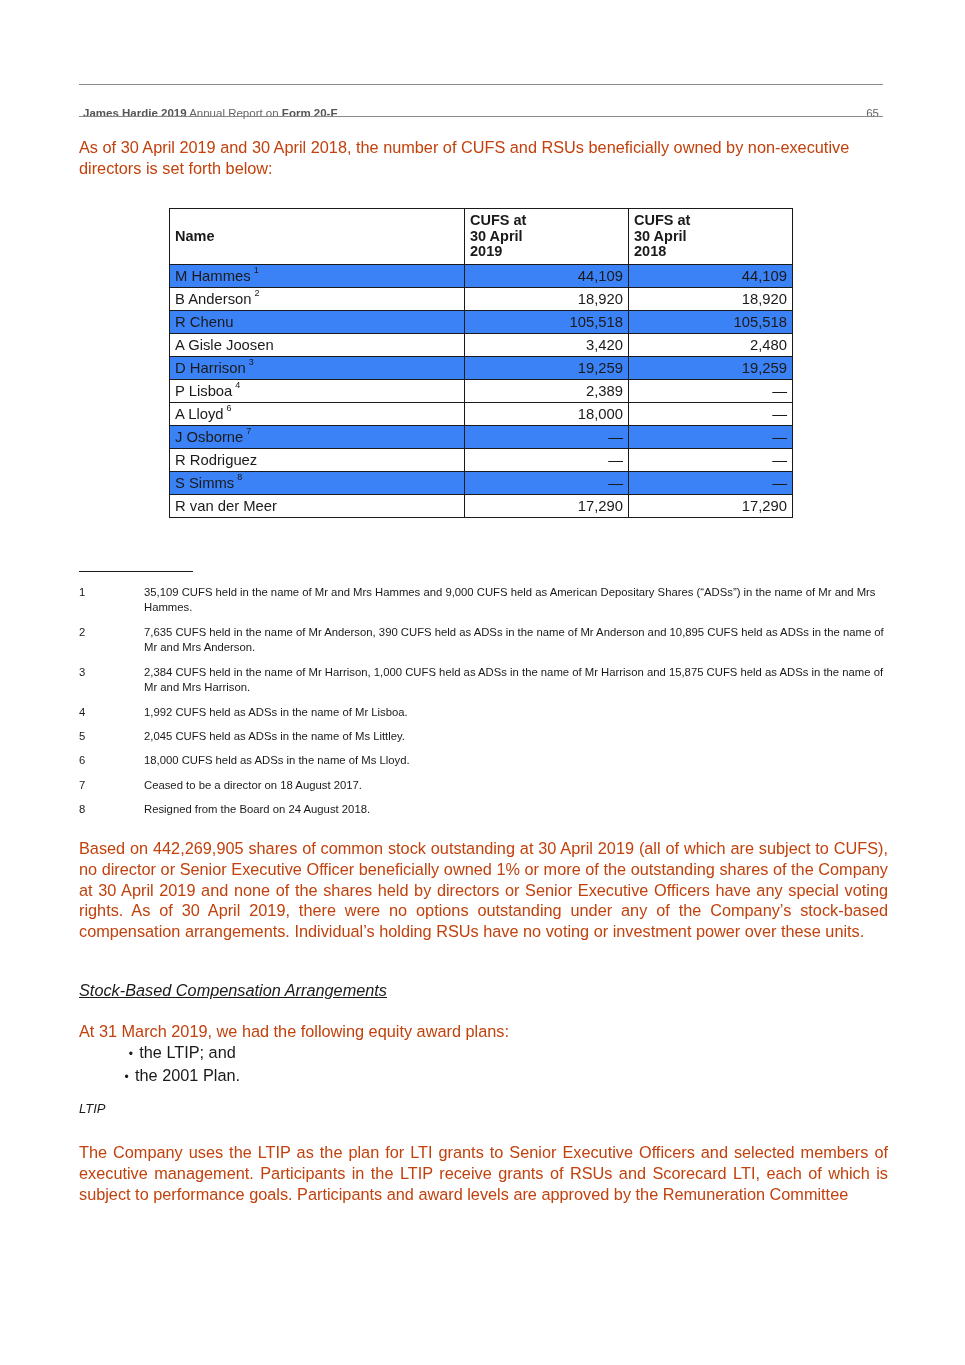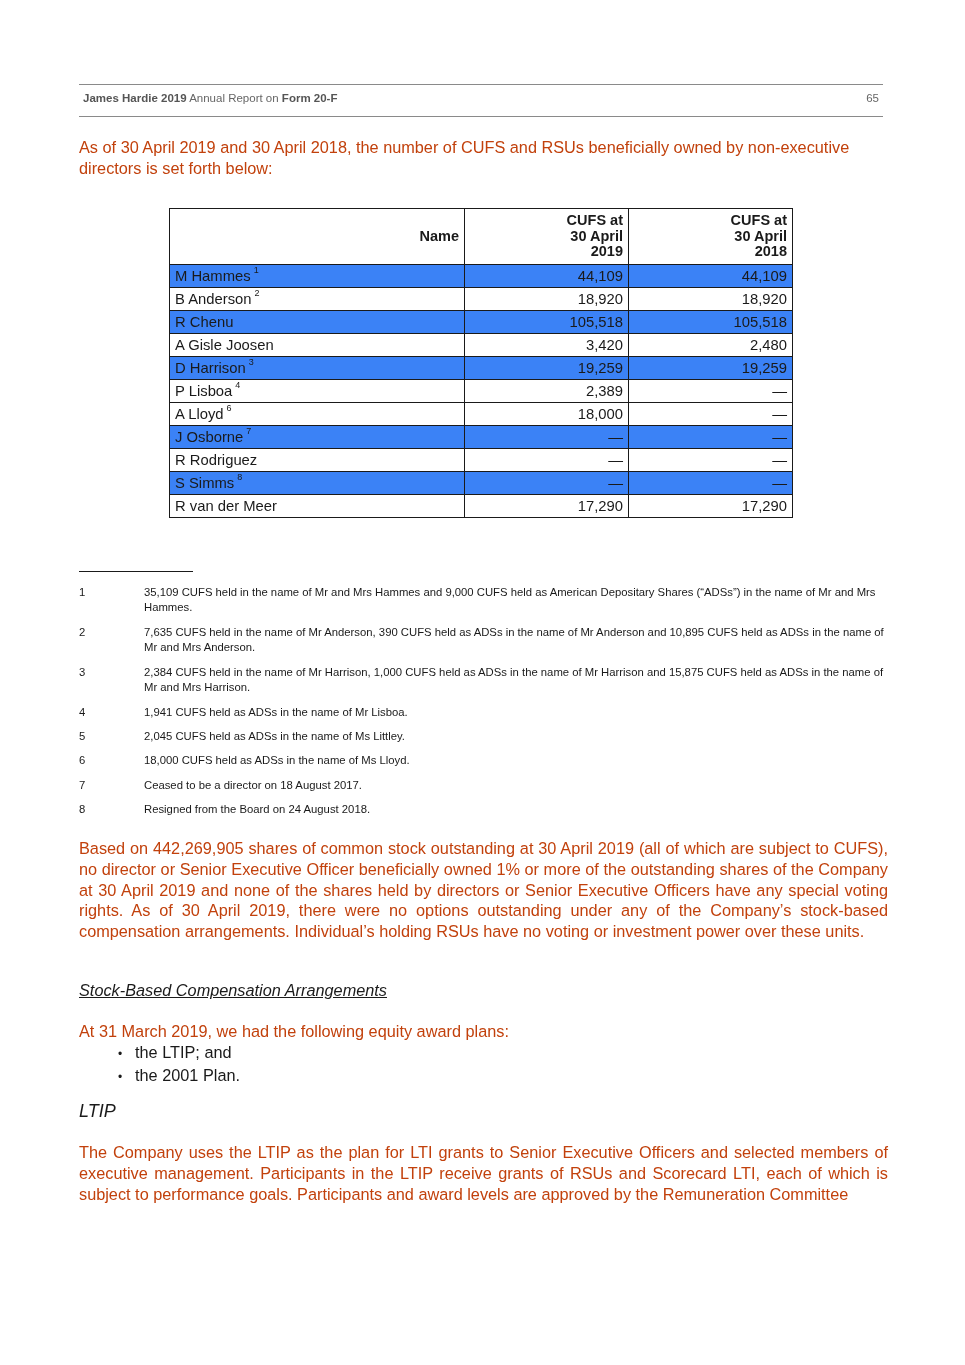--- a/index.html
+++ b/index.html
@@ -1,39 +1,39 @@
 <!DOCTYPE html>
 <html><head>
 <meta charset="utf-8">
 <style>
   html, body { margin: 0; padding: 0; background: #ffffff; }
   body { width: 965px; height: 1365px; position: relative; overflow: hidden;
          font-family: "Liberation Sans", sans-serif; color: #1a1a1a; }
   .rule { position: absolute; left: 79px; width: 804px; height: 0; border-top: 1.5px solid #8a8a8a; }
-  .header { position: absolute; left: 83px; top: 92px; width: 796px; font-size: 11.5px; color: #666; }
+  .header { position: absolute; left: 83px; top: 107px; width: 796px; font-size: 11.5px; color: #666; }
   .header b { color: #555; }
   .header .pg { position: absolute; right: 0; top: 0; }
   .para { position: absolute; left: 79px; width: 809px; font-size: 16.3px; line-height: 20.8px;
           text-align: justify; color: #c2410c; }
   table.cufs { position: absolute; left: 169px; top: 208px; border-collapse: collapse;
                font-size: 14.8px; }
   table.cufs th, table.cufs td { border: 1.5px solid #1a1a1a; padding: 0 5px; height: 22px; }
-  table.cufs th { font-weight: bold; text-align: right; font-size: 14.5px; line-height: 15.5px; height: 55px; background: #fff; }
+  table.cufs th { font-weight: bold; text-align: left; font-size: 14.5px; line-height: 15.5px; height: 55px; background: #fff; }
   table.cufs td.name { width: 284px; text-align: left; }
   table.cufs td.num { width: 153px; text-align: right; }
   table.cufs tr.shade td { background: #3b82f6; }
   sup { font-size: 9px; position: relative; top: -3px; vertical-align: top; margin-left: 3px; }
   .fn-rule { position: absolute; left: 79px; top: 571px; width: 114px; border-top: 1.5px solid #1a1a1a; }
   .fn { position: absolute; left: 79px; width: 809px; font-size: 11.3px; line-height: 15px; color: #1a1a1a; }
   .fn .n { position: absolute; left: 0; top: 0; }
   .fn .t { margin-left: 65px; display: block; }
   .heading-ul { position: absolute; left: 79px; top: 981px; font-size: 16.3px; font-style: italic; text-decoration: underline; }
   .bullets { position: absolute; left: 118px; font-size: 16.3px; line-height: 20.8px; }
   .bullets .dot { display: inline-block; width: 17px; font-size: 12px; }
-  .ltip { position: absolute; left: 79px; top: 1101px; font-size: 18px; font-style: italic; }
+  .ltip { position: absolute; left: 79px; top: 1101px; font-size: 13px; font-style: italic; }
 </style>
 </head>
 <body>
 
 <div class="rule" style="top:84px;"></div>
 <div class="header">
   <b>James Hardie 2019</b>
   <span>Annual Report on</span>
   <b>Form 20-F</b>
   <span class="pg">65</span>
@@ -126,21 +126,21 @@
     <div class="fn" style="top: 625px;">
       <span class="n">2</span>
       <span class="t">7,635 CUFS held in the name of Mr Anderson, 390 CUFS held as ADSs in the name of Mr Anderson and 10,895 CUFS held as ADSs in the name of Mr and Mrs Anderson.</span>
     </div>
     <div class="fn" style="top: 665px;">
       <span class="n">3</span>
       <span class="t">2,384 CUFS held in the name of Mr Harrison, 1,000 CUFS held as ADSs in the name of Mr Harrison and 15,875 CUFS held as ADSs in the name of Mr and Mrs Harrison.</span>
     </div>
     <div class="fn" style="top: 705px;">
       <span class="n">4</span>
-      <span class="t">1,941 CUFS held as ADSs in the name of Mr Lisboa.</span>
+      <span class="t">1,992 CUFS held as ADSs in the name of Mr Lisboa.</span>
     </div>
     <div class="fn" style="top: 729px;">
       <span class="n">5</span>
       <span class="t">2,045 CUFS held as ADSs in the name of Ms Littley.</span>
     </div>
     <div class="fn" style="top: 753px;">
       <span class="n">6</span>
       <span class="t">18,000 CUFS held as ADSs in the name of Ms Lloyd.</span>
     </div>
     <div class="fn" style="top: 778px;">
@@ -151,19 +151,19 @@
       <span class="n">8</span>
       <span class="t">Resigned from the Board on 24 August 2018.</span>
     </div>
   </div>
 
 <div class="para" style="top:838px;">Based on 442,269,905 shares of common stock outstanding at 30 April 2019 (all of which are subject to CUFS), no director or Senior Executive Officer beneficially owned 1% or more of the outstanding shares of the Company at 30 April 2019 and none of the shares held by directors or Senior Executive Officers have any special voting rights.  As of 30 April 2019, there were no options outstanding under any of the Company’s stock-based compensation arrangements. Individual’s holding RSUs have no voting or investment power over these units.</div>
 
 <div class="heading-ul">Stock-Based Compensation Arrangements</div>
 
 <div class="para" style="top:1021px;">At 31 March 2019, we had the following equity award plans:</div>
-<div class="bullets" style="top:1042px;">
+<div class="bullets" style="top:1042px;text-align:center;">
   <div><span class="dot">•</span><span>the LTIP; and</span></div>
   <div><span class="dot">•</span><span>the 2001 Plan.</span></div>
 </div>
 
 <div class="ltip">LTIP</div>
 <div class="para" style="top:1142px;">The Company uses the LTIP as the plan for LTI grants to Senior Executive Officers and selected members of executive management. Participants in the LTIP receive grants of RSUs and Scorecard LTI, each of which is subject to performance goals.  Participants and award levels are approved by the Remuneration Committee</div>
 
 </body></html>

